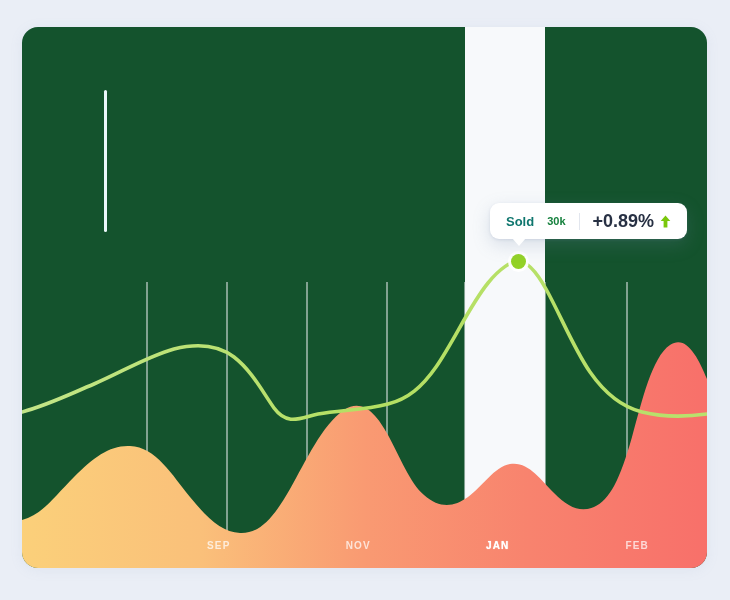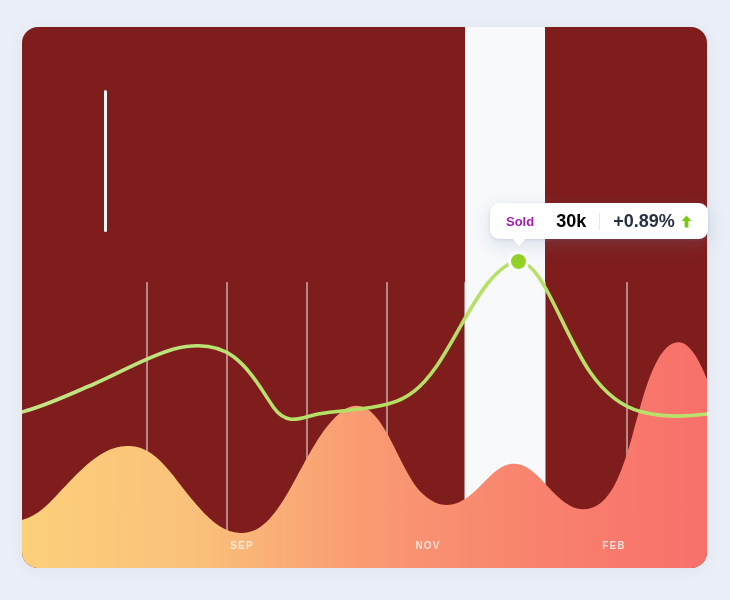--- a/index.html
+++ b/index.html
@@ -8,21 +8,21 @@
     background:#eaeef6;
     font-family:"Liberation Sans", sans-serif;
     overflow:hidden;
   }
   #stage{position:relative;width:730px;height:600px;}
 
   
   #card{
     position:absolute;left:22px;top:27px;
     width:685px;height:541px;
-    background:#7f1d1d;
+    background:#14532d;
     border-radius:16px;
     overflow:hidden;
     box-shadow:0 2px 14px rgba(120,140,175,.09);
   }
 
   
   .month-band{
     position:absolute;top:0;bottom:0;
     background:#f7f9fb;
   }
@@ -62,22 +62,22 @@
     position:absolute;
     left:490px;top:203px;
     height:36px;
     display:flex;align-items:center;
     background:#ffffff;
     border-radius:9px;
     padding:0 16px;
     box-shadow:0 6px 18px rgba(110,130,165,.22),0 1px 3px rgba(110,130,165,.18);
     white-space:nowrap;
   }
-  .tt-label{font-size:13px;font-weight:700;color:#a21caf;}
-  .tt-value{font-size:18px;font-weight:700;color:#000000;margin-left:22px;}
+  .tt-label{font-size:13px;font-weight:700;color:#0f766e;}
+  .tt-value{font-size:11px;font-weight:700;color:#15803d;margin-left:13px;}
   .tt-div{width:1px;height:17px;background:#e2e6ee;margin:0 13px;}
   .tt-delta{font-size:18px;font-weight:700;color:#273043;}
   .tt-arrow{margin-left:6px;display:inline-flex;align-items:center;}
   #tooltip .tail{
     position:absolute;left:22px;bottom:-7px;
     width:14px;height:8px;
     background:#ffffff;
     clip-path:polygon(0 0,100% 0,50% 100%);
   }
 
@@ -159,20 +159,21 @@
                C 644,391 664,390 685,387"></path>
 
     </svg>
 
     <div class="marker" style="left:489px;top:227px;background:#93d227;"></div>
 
     <div class="axis-labels">
       <div class="axis-spacer"></div>
       <div class="axis-label">SEP</div>
       <div class="axis-label">NOV</div>
+      <div class="axis-label is-active">JAN</div>
       <div class="axis-label">FEB</div>
     </div>
 
   </div>
 
   <div id="tooltip">
     <span class="tt-label">Sold</span>
     <span class="tt-value">30k</span>
     <span class="tt-div"></span>
     <span class="tt-delta">+0.89%</span>

